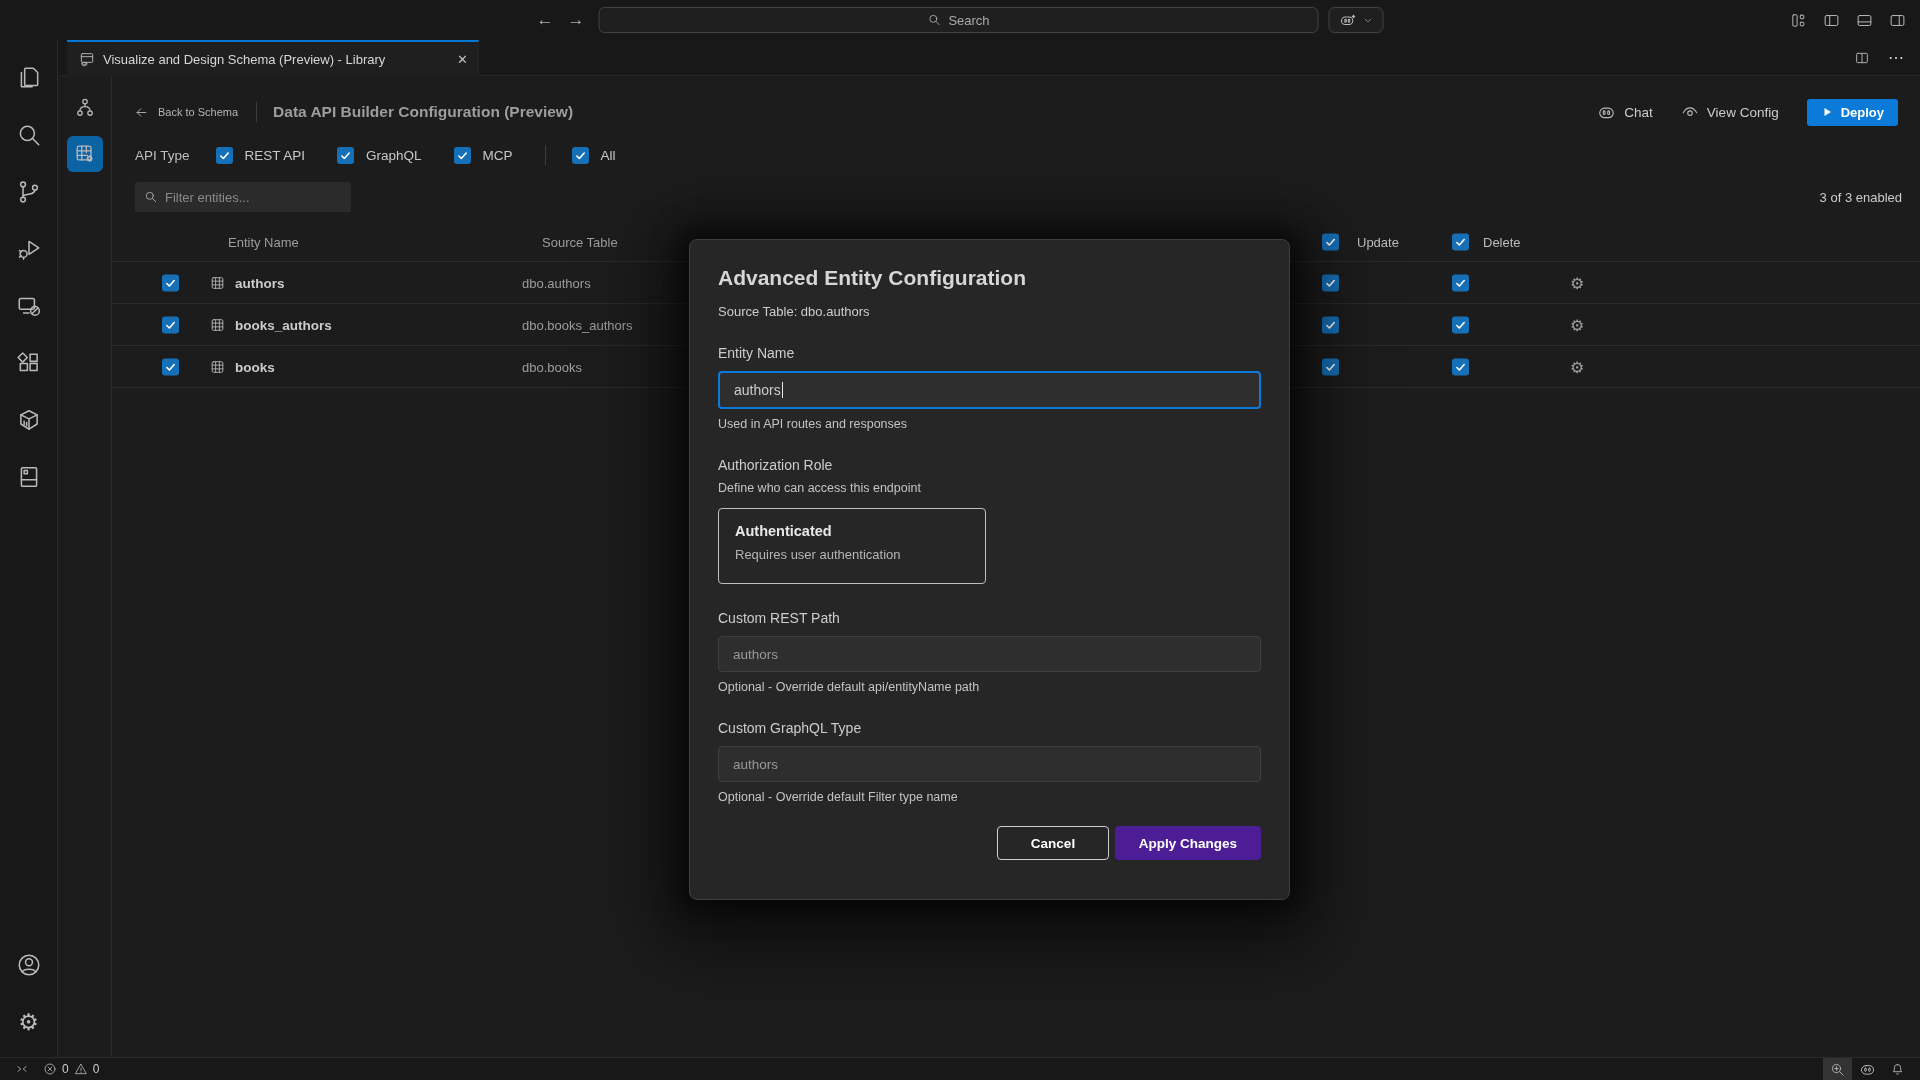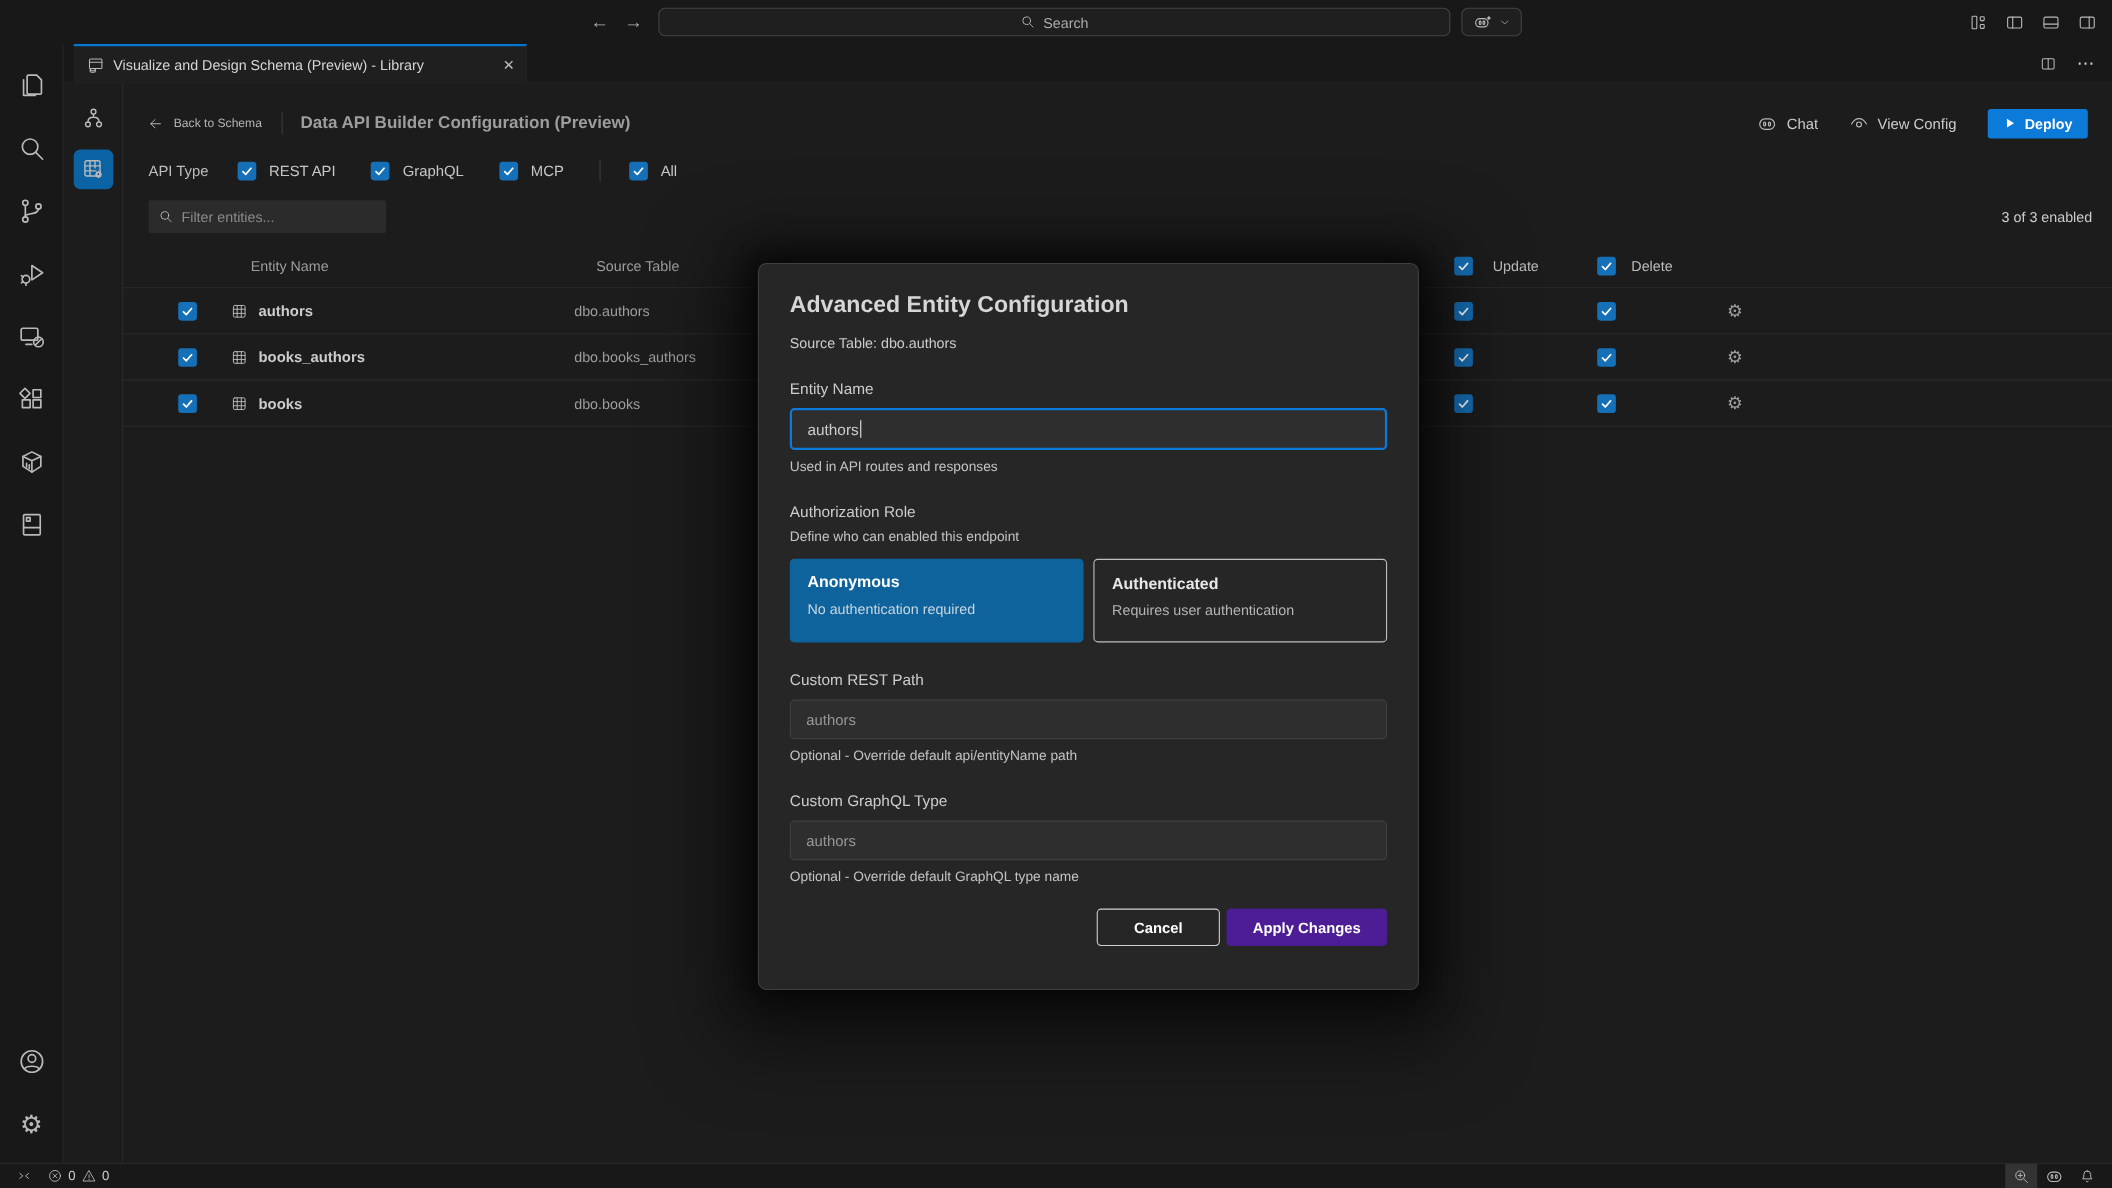--- a/index.html
+++ b/index.html
@@ -529,39 +529,35 @@
     <div class="m-source">Source Table: dbo.authors</div>
 
     <div class="m-label">Entity Name</div>
     <div class="m-input-focus">
       <span>authors</span>
         <span class="caret"></span>
     </div>
     <div class="m-help">Used in API routes and responses</div>
 
     <div class="m-label">Authorization Role</div>
-    <div class="m-help">Define who can enabled this endpoint</div>
+    <div class="m-help">Define who can access this endpoint</div>
     <div class="role-cards">
-      <div class="role-card selected">
-        <div class="rc-title">Anonymous</div>
-        <div class="rc-desc">No authentication required</div>
-      </div>
       <div class="role-card outlined">
         <div class="rc-title">Authenticated</div>
         <div class="rc-desc">Requires user authentication</div>
       </div>
     </div>
 
     <div class="m-label">Custom REST Path</div>
     <input class="m-input" type="text" placeholder="authors" style="">
     <div class="m-help">Optional - Override default api/entityName path</div>
 
     <div class="m-label">Custom GraphQL Type</div>
     <input class="m-input" type="text" placeholder="authors" style="">
-    <div class="m-help">Optional - Override default GraphQL type name</div>
+    <div class="m-help">Optional - Override default Filter type name</div>
 
     <div class="m-buttons">
       <div class="btn-cancel">Cancel</div>
       <div class="btn-apply">Apply Changes</div>
     </div>
   </div>
 
   <div class="statusbar">
     <div class="sb-item">
       <svg width="14" height="14" viewBox="0 0 24 24">

